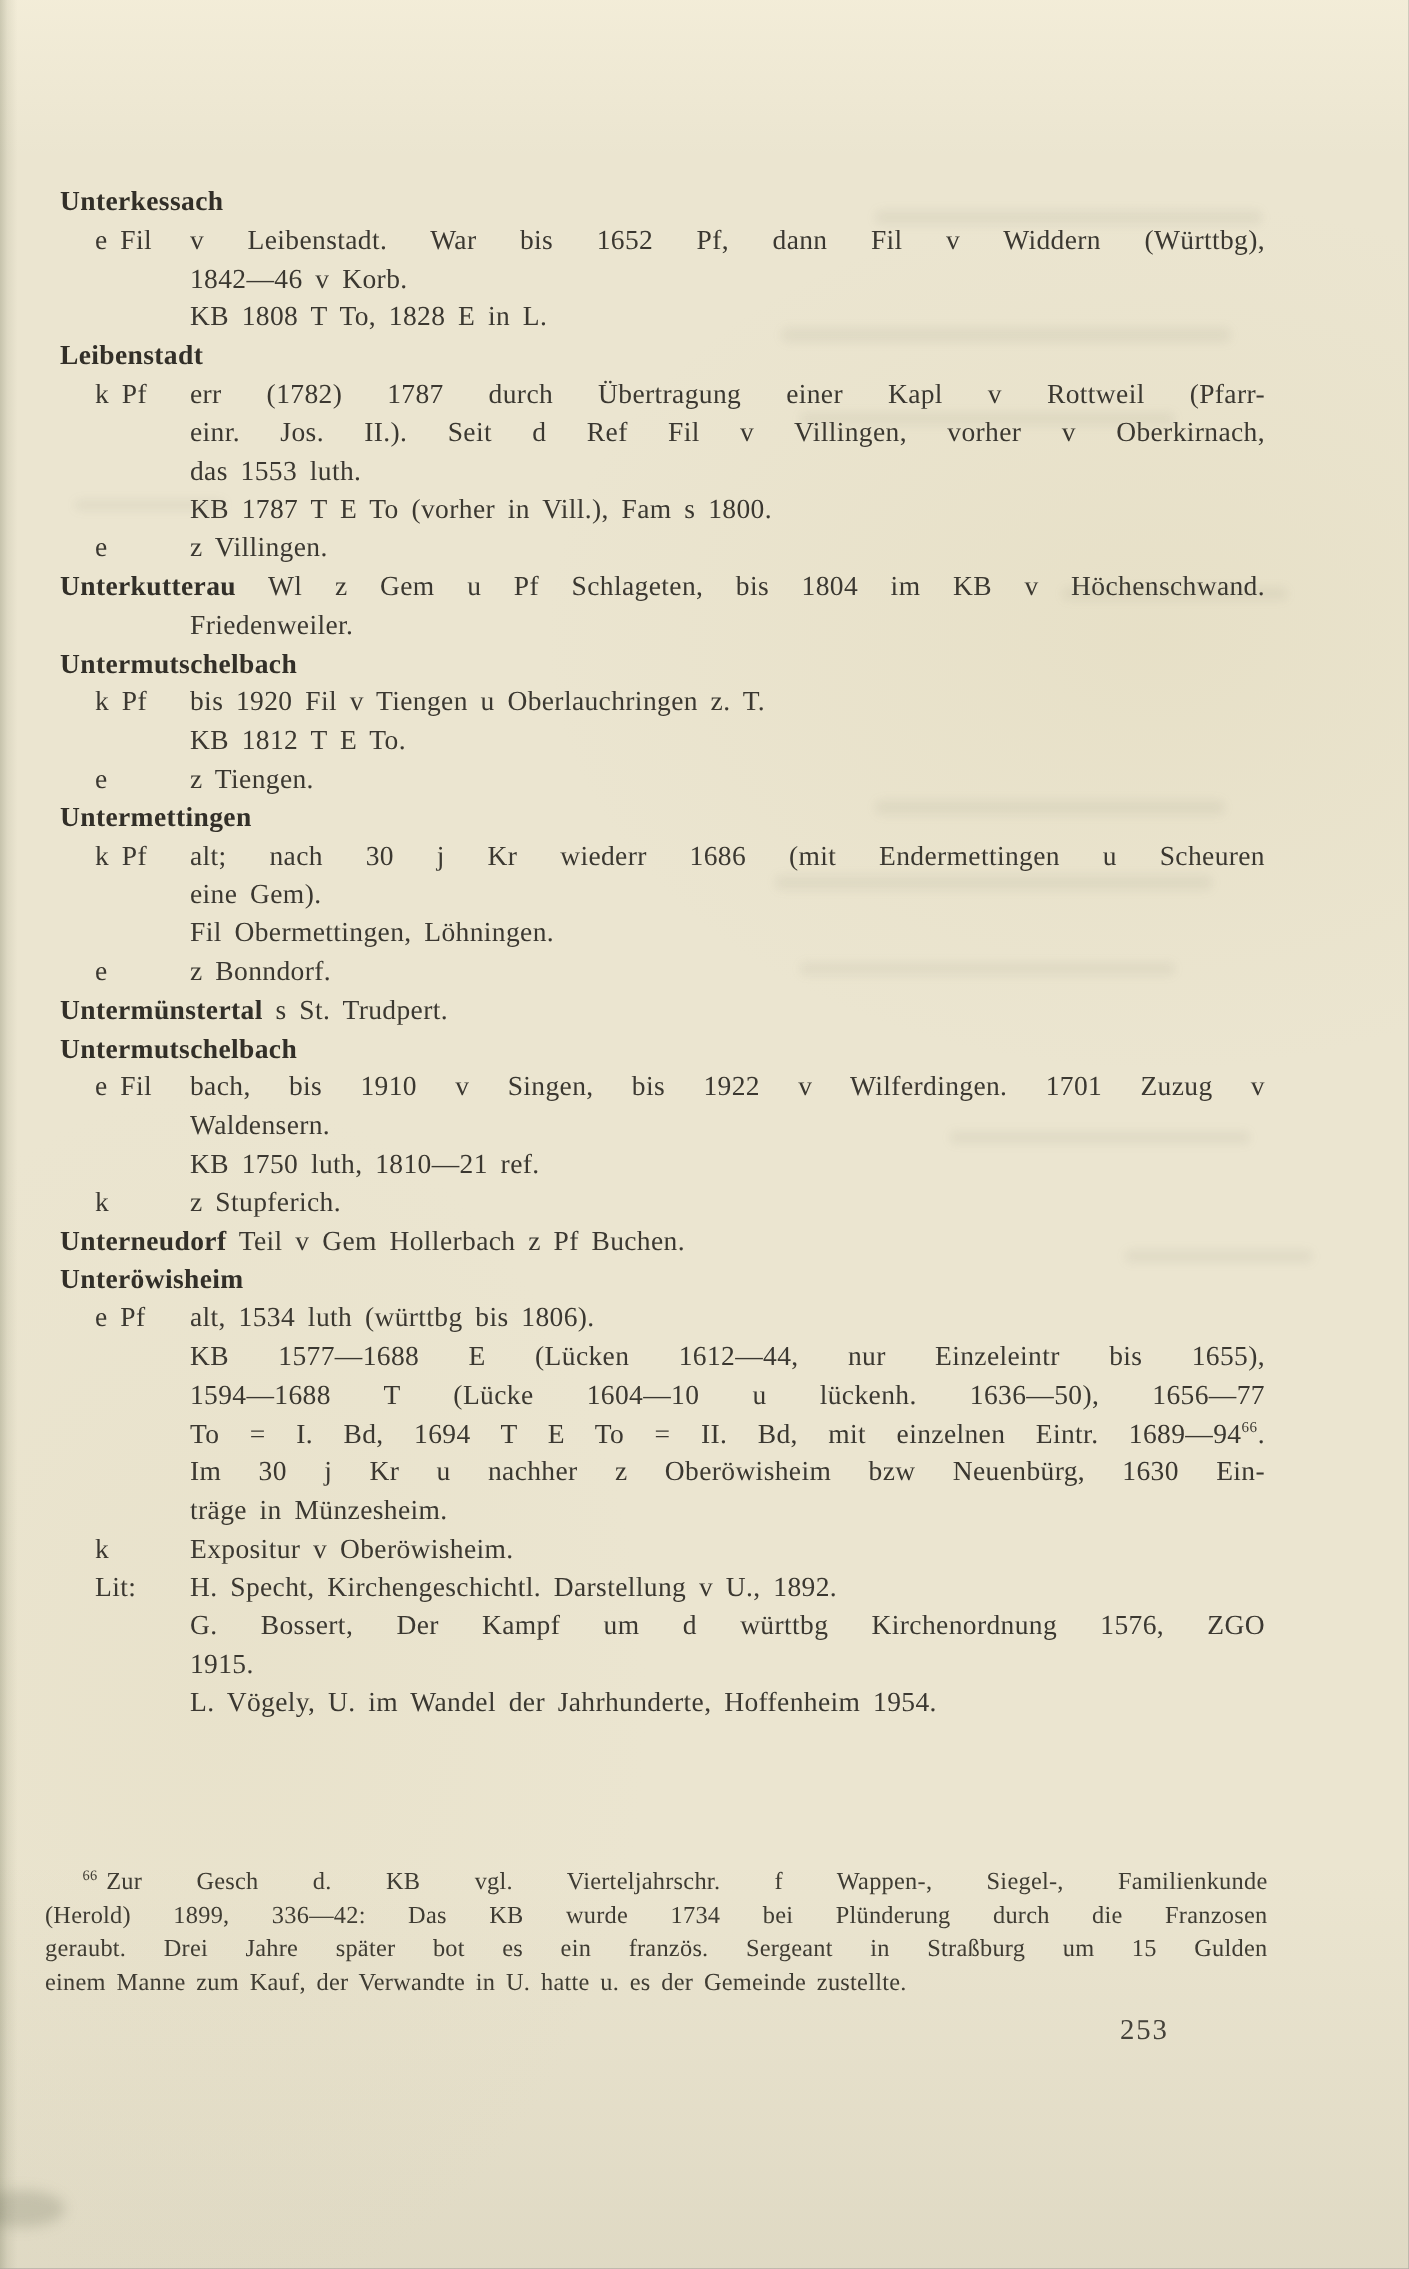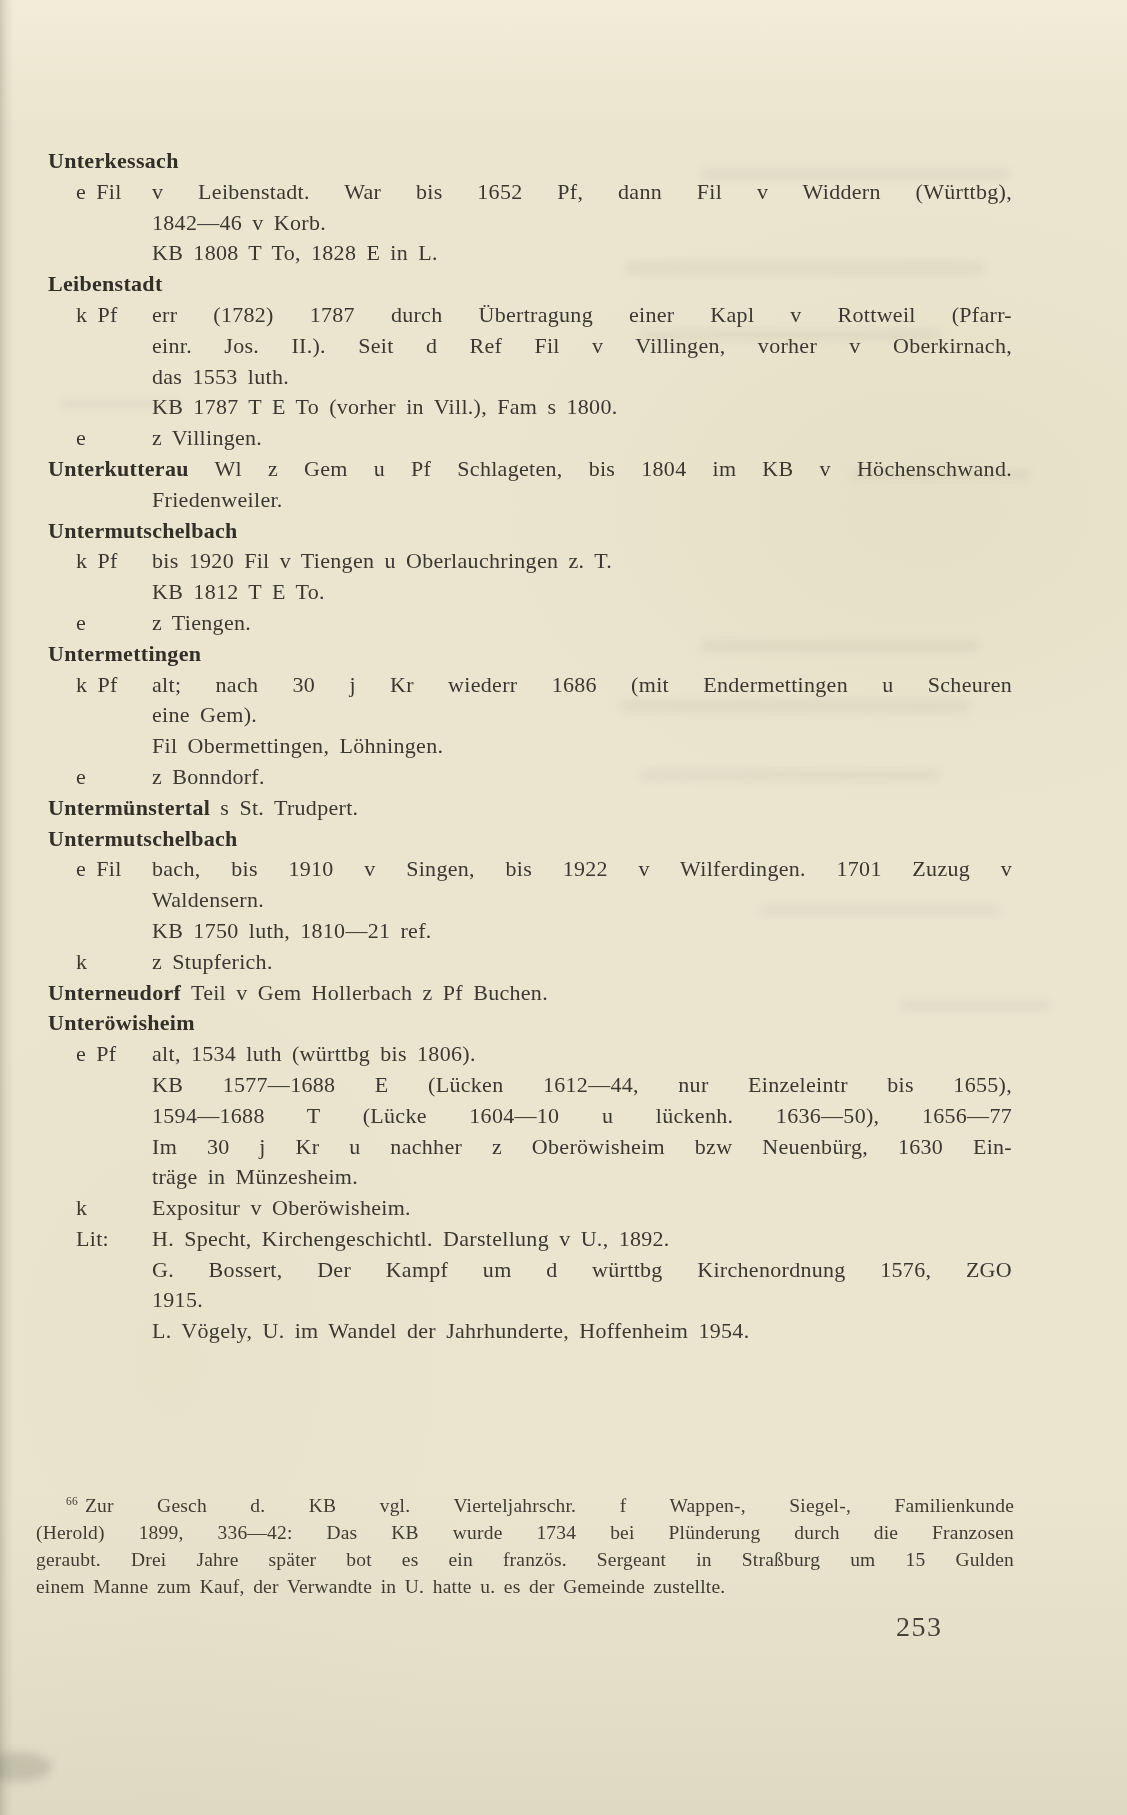--- a/index.html
+++ b/index.html
@@ -38,21 +38,21 @@
     position:absolute;top:1492px;left:36px;width:978px;
     font-size:19.5px;line-height:27px;
     color:#3f3c33;letter-spacing:0.2px;word-spacing:0.18em;
   }
   .fn{position:relative;}
   .fn.first{text-indent:30px;}
   sup.fnm{font-size:11.5px;margin-right:7px;vertical-align:super;line-height:0;}
 
   .pageno{
     position:absolute;left:896px;top:1611px;
-    font-size:28px;letter-spacing:1.5px;color:#45423a;
+    font-size:23px;letter-spacing:1.5px;color:#45423a;
   }
 </style>
 </head>
 <body>
 
 <div class="page">
 
   <div class="gh" style="left:700px;top:168px;width:310px;height:12px;"></div>
   <div class="gh" style="left:625px;top:262px;width:360px;height:12px;"></div>
   <div class="gh" style="left:640px;top:330px;width:300px;height:10px;"></div>
@@ -92,20 +92,21 @@
     <div class="ln t j"><span class="lab">e Fil</span></div>
     <div class="ln t j"><span>bach, bis 1910 v Singen, bis 1922 v Wilferdingen. 1701 Zuzug v</span></div>
     <div class="ln t"><span>Waldensern.</span></div>
     <div class="ln t"><span>KB 1750 luth, 1810—21 ref.</span></div>
     <div class="ln t"><span class="lab">k</span><span>z Stupferich.</span></div>
     <div class="ln f"><span class="hw">Unterneudorf</span><span> Teil v Gem Hollerbach z Pf Buchen.</span></div>
     <div class="ln h"><span class="hw">Unteröwisheim</span></div>
     <div class="ln t"><span class="lab">e Pf</span><span>alt, 1534 luth (württbg bis 1806).</span></div>
     <div class="ln t j"><span>KB 1577—1688 E (Lücken 1612—44, nur Einzeleintr bis 1655),</span></div>
     <div class="ln t j"><span>1594—1688 T (Lücke 1604—10 u lückenh. 1636—50), 1656—77</span></div>
+    <div class="ln t j"><span>To = I. Bd, 1694 T E To = II. Bd, mit einzelnen Eintr. 1689—94</span><sup class="ref">66</sup><span>.</span></div>
     <div class="ln t j"><span>Im 30 j Kr u nachher z Oberöwisheim bzw Neuenbürg, 1630 Ein-</span></div>
     <div class="ln t"><span>träge in Münzesheim.</span></div>
     <div class="ln t"><span class="lab">k</span><span>Expositur v Oberöwisheim.</span></div>
     <div class="ln t"><span class="lab">Lit:</span><span>H. Specht, Kirchengeschichtl. Darstellung v U., 1892.</span></div>
     <div class="ln t j"><span>G. Bossert, Der Kampf um d württbg Kirchenordnung 1576, ZGO</span></div>
     <div class="ln t"><span>1915.</span></div>
     <div class="ln t"><span>L. Vögely, U. im Wandel der Jahrhunderte, Hoffenheim 1954.</span></div>
   </div>
 
   <div class="fnblock">

